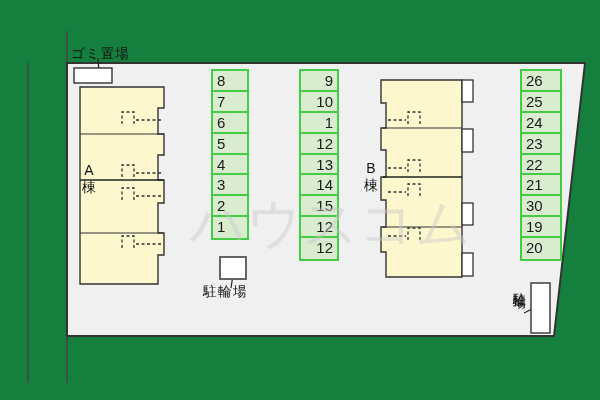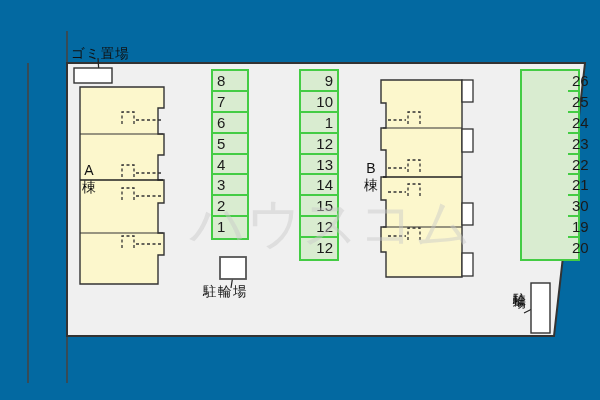--- a/index.html
+++ b/index.html
@@ -1,17 +1,17 @@
 <!DOCTYPE html>
 <html><head>
 <meta charset="utf-8">
 <style>
   html,body{margin:0;padding:0;background:#fff;}
   .plan{
-    position:relative;width:600px;height:400px;background:#0369a1;overflow:hidden;
+    position:relative;width:600px;height:400px;background:#15803d;overflow:hidden;
     font-family:"Liberation Sans","DejaVu Sans",sans-serif;color:#111;
   }
   .plan svg{position:absolute;left:0;top:0;}
   .lbl{position:absolute;white-space:nowrap;color:#111;}
   .lbl-garbage{left:71px;top:45px;font-size:13.5px;letter-spacing:1px;}
   .lbl-bldg{width:22px;text-align:center;font-size:14px;line-height:16.5px;}
   .lbl-bldg-a{left:78px;top:162px;}
   .lbl-bldg-b{left:360px;top:160px;}
   .lbl-bike-south{left:203px;top:283px;font-size:13.5px;letter-spacing:1.5px;}
   .lbl-bike-east{left:510px;top:282px;font-size:13px;letter-spacing:2px;writing-mode:vertical-rl;text-orientation:upright;}
@@ -102,21 +102,21 @@
     <div class="pcell ar">10</div>
     <div class="pcell ar">1</div>
     <div class="pcell ar">12</div>
     <div class="pcell ar">13</div>
     <div class="pcell ar">14</div>
     <div class="pcell ar">15</div>
     <div class="pcell ar">12</div>
     <div class="pcell ar">12</div>
   </div>
 
-  <div class="pcol" style="left:520px;top:69px;width:60px;padding-left:46px;">
+  <div class="pcol" style="left:520px;top:69px;width:42px;">
     <div class="pcell al">26</div>
     <div class="pcell al">25</div>
     <div class="pcell al">24</div>
     <div class="pcell al">23</div>
     <div class="pcell al">22</div>
     <div class="pcell al">21</div>
     <div class="pcell al">30</div>
     <div class="pcell al">19</div>
     <div class="pcell al">20</div>
   </div>

